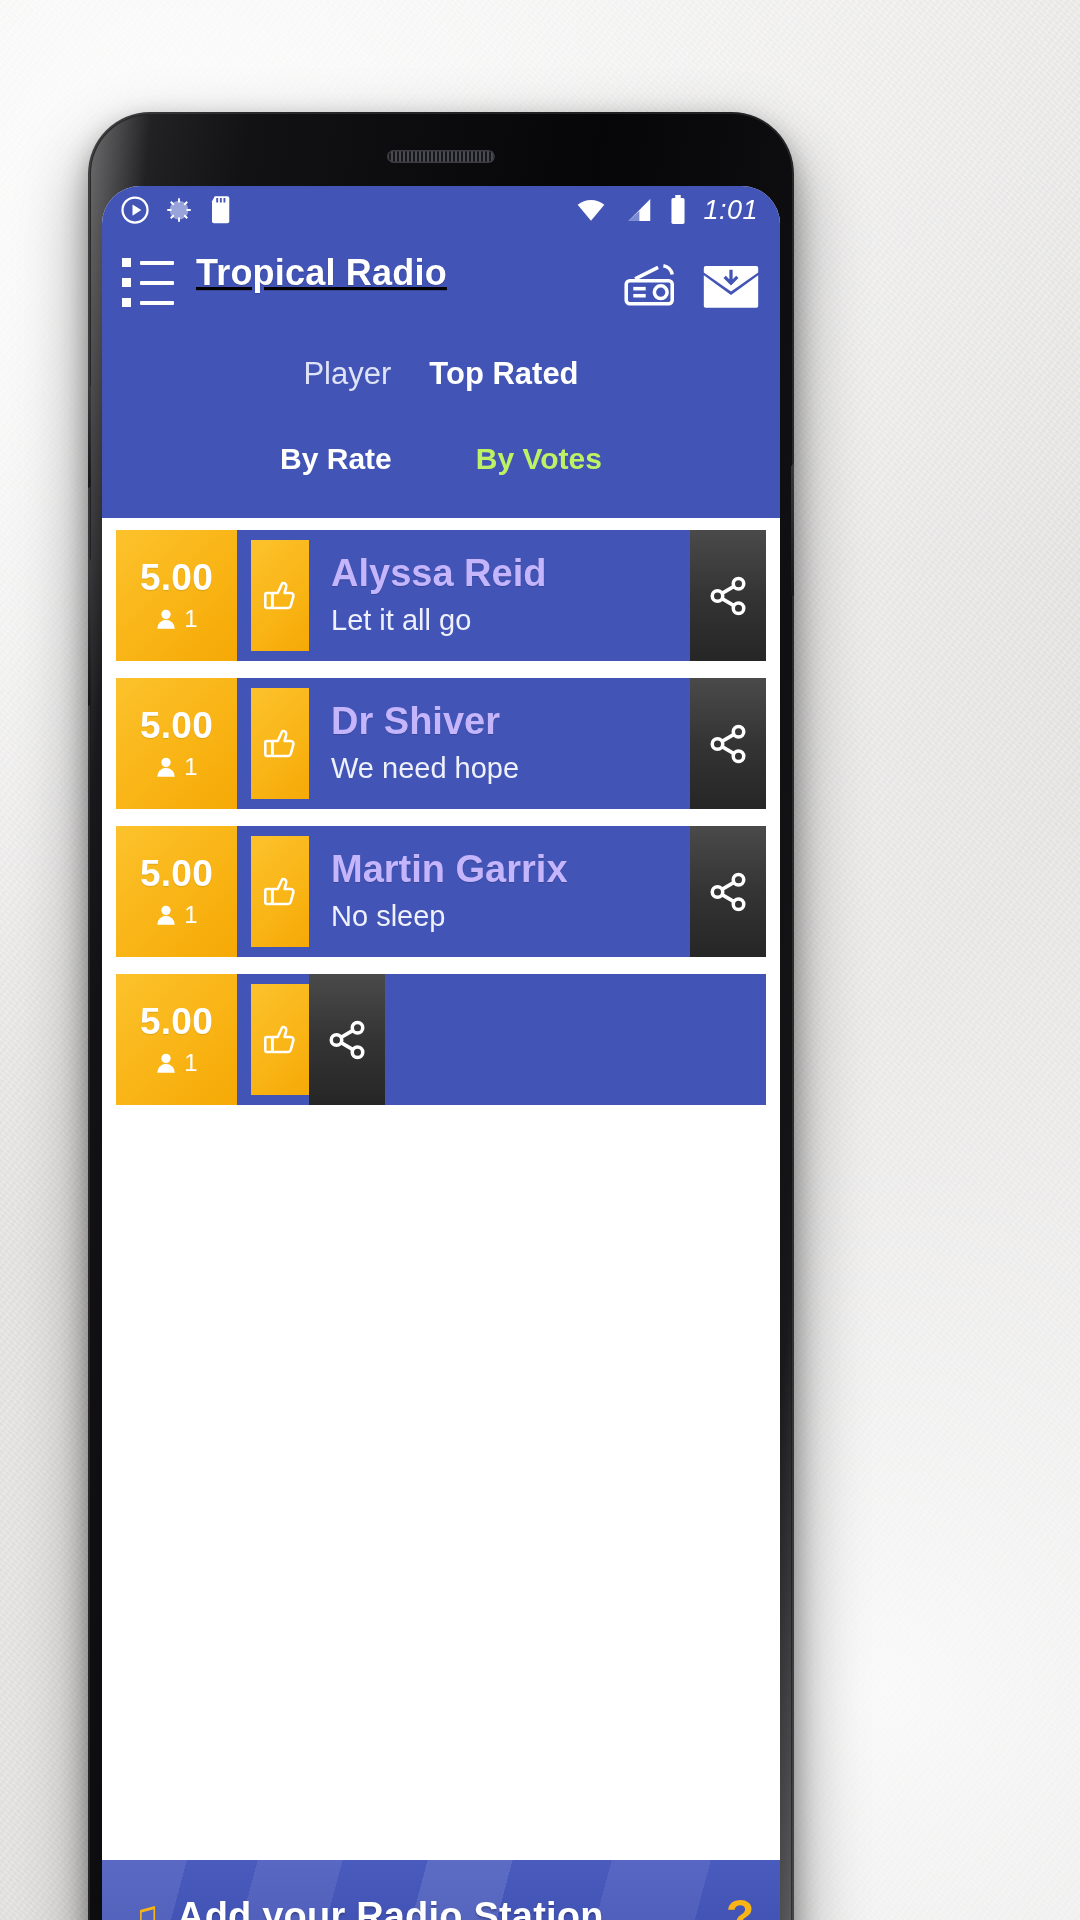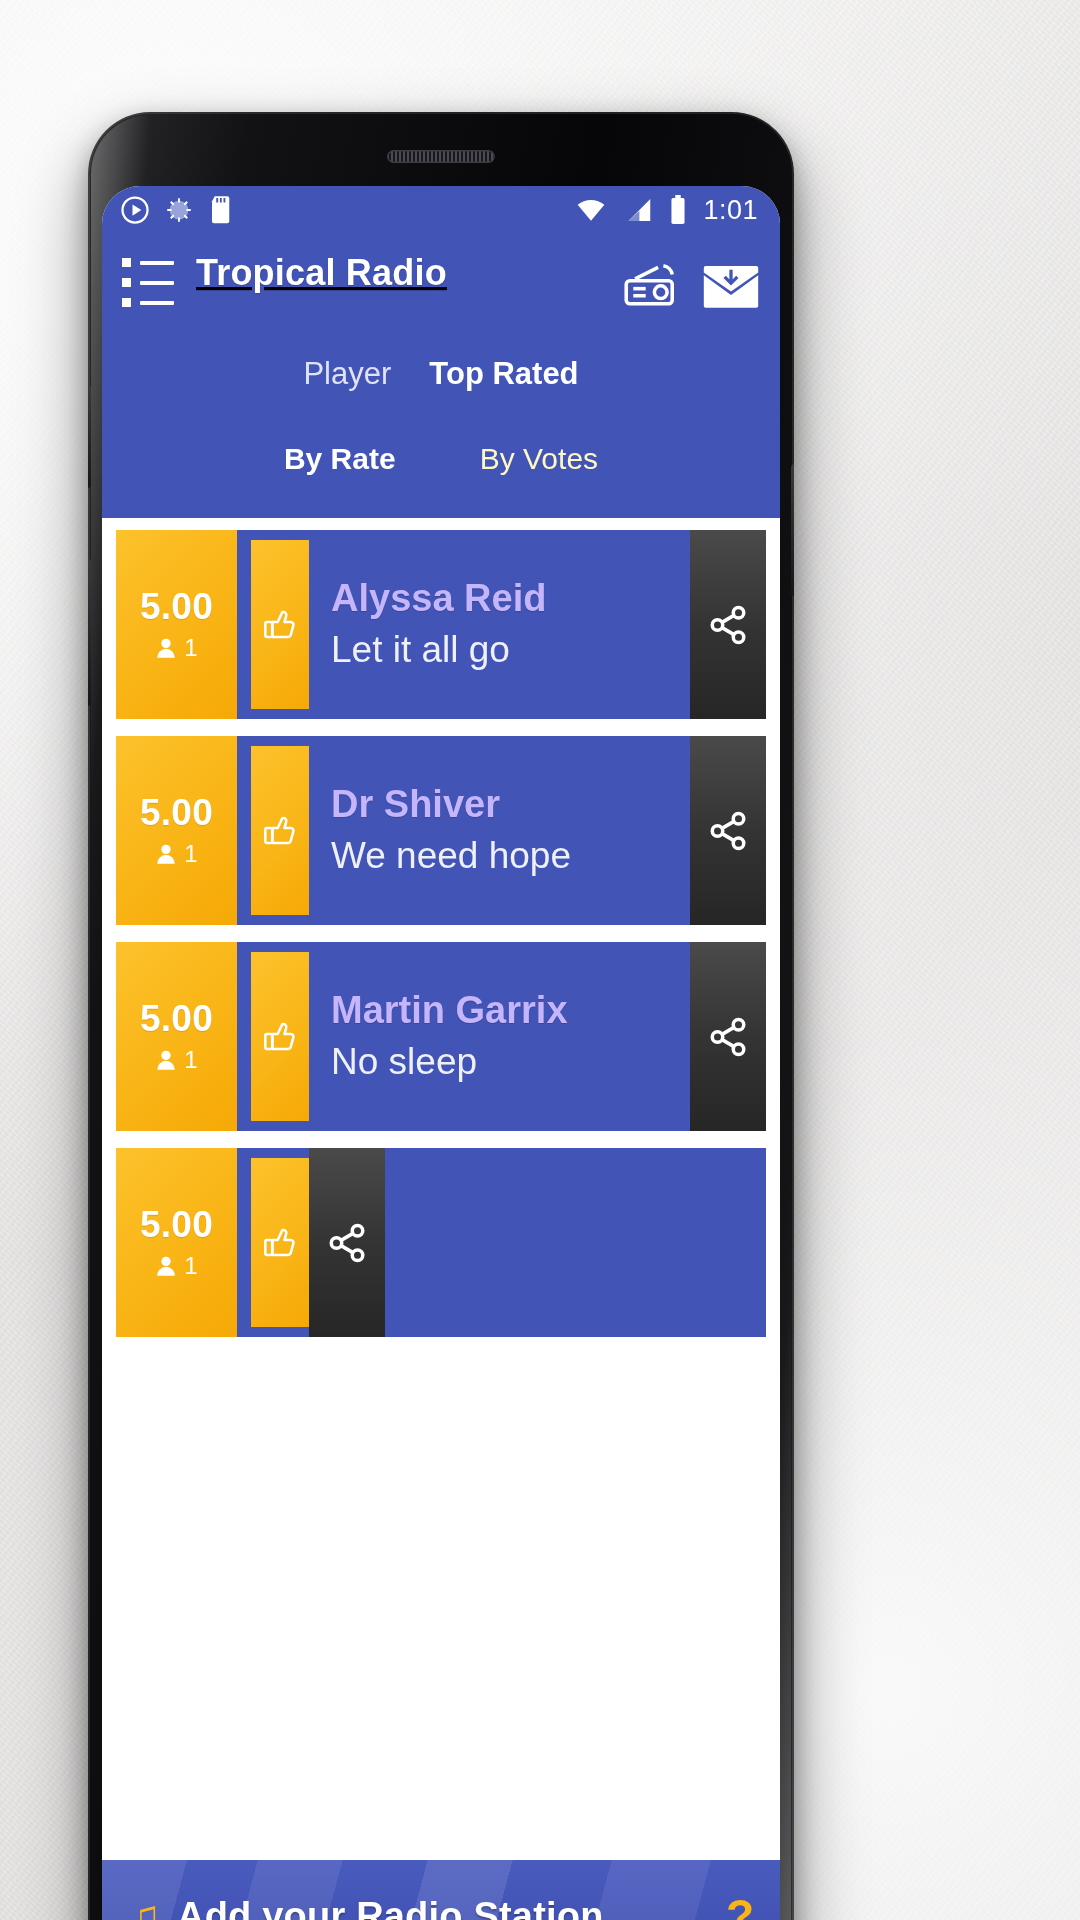--- a/index.html
+++ b/index.html
@@ -72,21 +72,21 @@
 
   
   .statusbar {
     height: 48px;
     background: #4254b5;
     display: flex; align-items: center;
     padding: 0 22px 0 18px;
     color: #ffffff;
   }
   .sb-left { display: flex; align-items: center; gap: 14px; }
-  .sb-right { margin-left: auto; display: flex; align-items: center; gap: 16px; }
+  .sb-right { margin-left: auto; display: flex; align-items: center; gap: 16px; font-style: italic; }
   .sb-time { font-size: 27px; font-weight: 400; letter-spacing: .5px; }
 
   .ic { display: inline-block; line-height: 0; }
 
   
   .appbar {
     background: #4254b5;
     padding: 16px 20px 0 20px;
   }
   .appbar-row { display: flex; align-items: flex-start; text-decoration: underline; }
@@ -120,28 +120,28 @@
     background: #4254b5;
   }
   .tab-primary { color: #dfe3f7; font-size: 31px; font-weight: 400; }
   .tab-primary.active { color: #ffffff; font-weight: 700; }
 
   .tabs-secondary {
     display: flex; justify-content: center; align-items: center;
     gap: 84px; padding: 44px 0 42px 0;
     background: #4254b5;
   }
-  .tab-secondary { color: #fef9c3; font-size: 30px; font-weight: 400; }
+  .tab-secondary { color: #bef264; font-size: 30px; font-weight: 700; }
   .tab-secondary.active { color: #ffffff; font-weight: 700; }
 
   
   .list { background: #ffffff; padding: 12px 14px 0 14px; }
   .station-row {
     display: flex; align-items: stretch;
-    height: 189px; margin-bottom: 17px;
+    height: 131px; margin-bottom: 17px;
     background: #4254b5;
   }
   .rating-box {
     width: 126px; flex: 0 0 126px;
     background: linear-gradient(135deg,#fcc22c 0%, #f9b415 55%, #f5a906 100%);
     display: flex; flex-direction: column;
     align-items: center; justify-content: center;
     gap: 2px;
     border-right: 5px solid #4254b5;
   }
@@ -166,21 +166,21 @@
     padding: 0 16px 0 22px;
     display: flex; flex-direction: column; justify-content: center;
   }
   .station-name {
     color: #c4b5fd; font-size: 38px; font-weight: 700;
     line-height: 1.1; white-space: nowrap;
     overflow: hidden; text-overflow: ellipsis;
     text-shadow: 0 1px 1px rgba(0,0,0,.16);
   }
   .station-song {
-    color: #eef0fb; font-size: 37px; font-weight: 400;
+    color: #eef0fb; font-size: 29px; font-weight: 400;
     margin-top: 9px; line-height: 1.15;
     white-space: nowrap; overflow: hidden; text-overflow: ellipsis;
   }
   .share-box {
     width: 76px; flex: 0 0 76px;
     background: linear-gradient(180deg,#4a4a4a 0%, #343434 50%, #262626 100%);
     display: flex; align-items: center; justify-content: center;
   }
 
   

